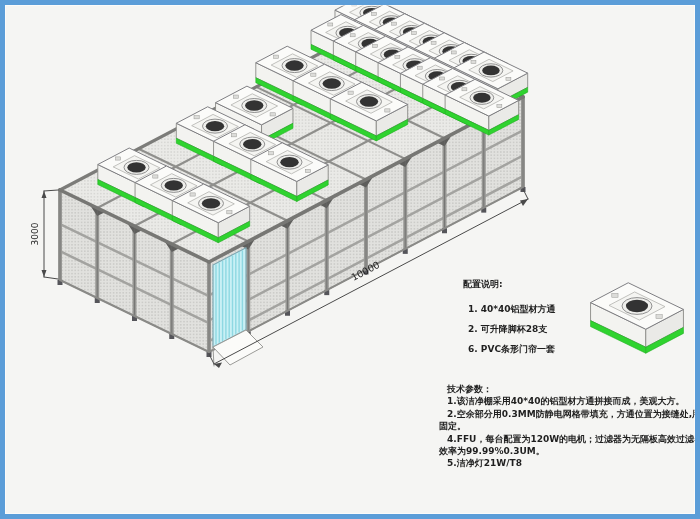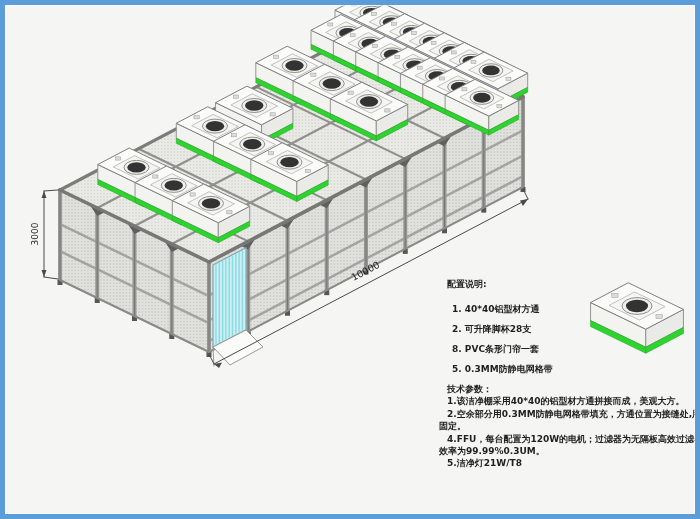--- a/index.html
+++ b/index.html
@@ -16,21 +16,21 @@
     position:absolute;inset:0;pointer-events:none;
     border:5px solid #5b9dd8;
     box-shadow:inset 0 0 0 1px rgba(255,255,255,.55);
   }
   #scene{position:absolute;left:0;top:0;}
   .text-block{
     position:absolute;color:#1f1f1f;
     -webkit-font-smoothing:antialiased;
   }
   .config-block{
-    left:444px;top:278px;width:170px;
+    left:460px;top:278px;width:170px;
     font-size:9px;line-height:12px;font-weight:700;
   }
   .config-block .block-title{margin:0 0 13px 3px;}
   .config-block p{margin:8px;}
   .tech-block{
     left:396px;top:383px;width:295px;
     font-size:9px;line-height:12.4px;font-weight:700;margin-left:43px;
   }
   .tech-block p{margin:0;text-indent:0.9em;}
 </style>
@@ -478,22 +478,21 @@
           <rect x="655.96" y="314.736" width="6.24" height="3.84" fill="#dcdcd9" stroke="#999996" stroke-width="0.5"></rect>
         </g>
       </g>
     </svg>
 
   <div class="text-block config-block">
     <p class="block-title">配置说明:</p>
     <div id="config-items">
         <p>1. 40*40铝型材方通</p>
         <p>2. 可升降脚杯28支</p>
-        <p>8. PVC条形门帘一套</p>
-        <p>5. 0.3MM防静电网格带</p>
+        <p>6. PVC条形门帘一套</p>
       </div>
   </div>
 
   <div class="text-block tech-block">
     <p class="block-title">技术参数：</p>
     <div id="tech-items">
         <p>1.该洁净棚采用40*40的铝型材方通拼接而成，美观大方。</p>
         <p>2.空余部分用0.3MM防静电网格带填充，方通位置为接缝处,用铝压条固定。</p>
         <p>4.FFU，每台配置为120W的电机；过滤器为无隔板高效过滤器，过滤效率为99.99%0.3UM。</p>
         <p>5.洁净灯21W/T8</p>

